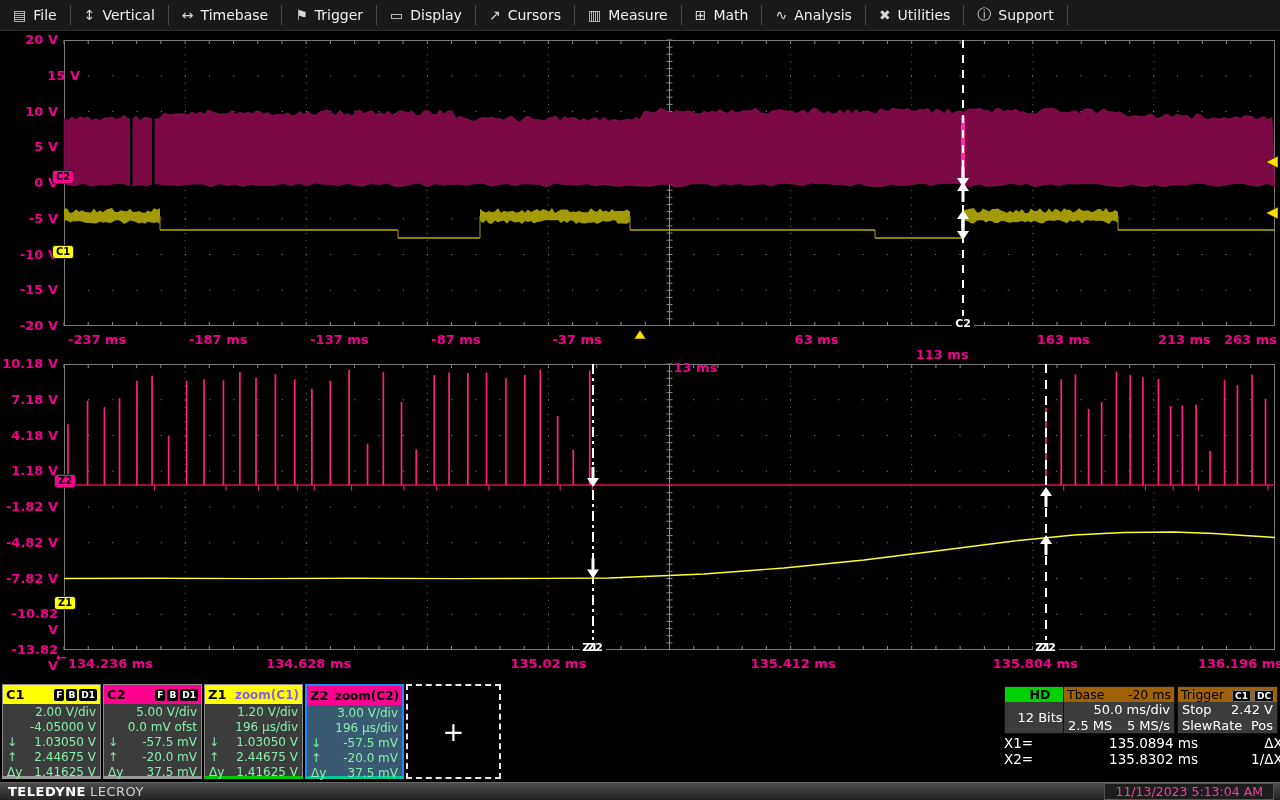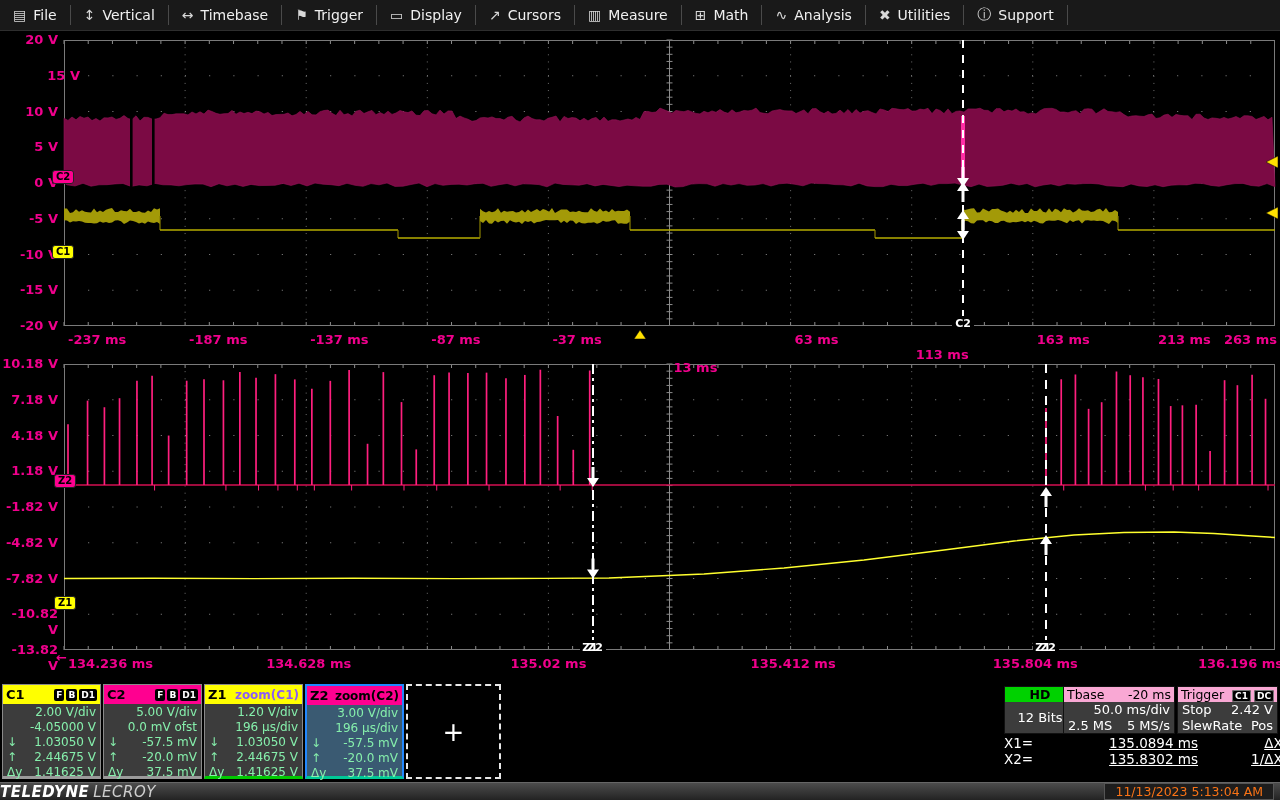--- a/index.html
+++ b/index.html
@@ -35,43 +35,43 @@
   .drow{display:flex;justify-content:space-between;align-items:center;height:15px;
         padding:0 4px;font-size:12px;color:#86efac;white-space:nowrap;}
   .drow .g{width:20px;text-align:left;}
   .drow .v{flex:1;text-align:right;}
   .addbox{position:absolute;top:684px;left:406px;width:95px;height:95px;background:#000;
           border:2px dashed #e8e8e8;box-sizing:border-box;color:#fff;font-size:26px;
           display:flex;align-items:center;justify-content:center;}
 
   
   .ibox{position:absolute;top:686px;background:#3c3c3c;border:1px solid #111;box-sizing:border-box;}
-  .ihead{height:15px;background:#f9a8d4;color:#000;font-size:12.5px;line-height:15px;
+  .ihead{height:15px;background:#a16207;color:#000;font-size:12.5px;line-height:15px;
          padding:0 3px;display:flex;align-items:center;white-space:nowrap;}
   .ihead.hd{background:#00d200;font-weight:bold;justify-content:center;}
   .ihead .sp{margin-left:auto;}
   .ibody{color:#fff;font-size:13px;}
   .irow{display:flex;justify-content:space-between;padding:0 4px;height:15.5px;line-height:15.5px;white-space:nowrap;}
   .irow.ronly{justify-content:flex-end;}
   .center12{height:31px;display:flex;align-items:center;justify-content:center;color:#fff;font-size:13px;}
   .tchip{background:#000;color:#fff;font-size:9px;font-weight:bold;padding:0 2px;margin-left:3px;
          border-radius:2px;line-height:12px;border:1px solid #777;}
 
   
   .readout{position:absolute;left:1004px;top:735px;width:276px;color:#fff;font-size:13.5px;}
   .rline{display:grid;grid-template-columns:42px 112px 56px 1fr;height:16px;line-height:16px;white-space:nowrap;gap:40px;}
-  .rline .rv{text-align:right;text-decoration:underline;}
+  .rline .rv{text-align:right;}
 
   
   .statusbar{position:absolute;left:0;top:782px;width:1280px;height:18px;
              background:linear-gradient(#4c4c4c,#232323);border-top:1px solid #666;
              display:flex;align-items:center;box-sizing:border-box;}
-  .brand{font-size:15px;color:#fff;font-weight:bold;letter-spacing:.5px;font-style:italic;}
+  .brand{margin-left:8px;font-size:13px;color:#fff;font-weight:bold;letter-spacing:.5px;}
   .brand .lite{font-weight:normal;color:#cfcfcf;margin-left:4px;}
-  .dtime{margin-left:auto;margin-right:6px;font-size:12.5px;color:#f97316;
+  .dtime{margin-left:auto;margin-right:6px;font-size:12.5px;color:#ec4899;
          background:#1d1d1d;border:1px solid #555;padding:0 10px;line-height:15px;}
 </style>
 </head>
 <body>
 
 <div class="menubar" id="menubar">
     <div class="menu-item">
       <span class="mi">▤</span>
       <span>File</span>
     </div>

